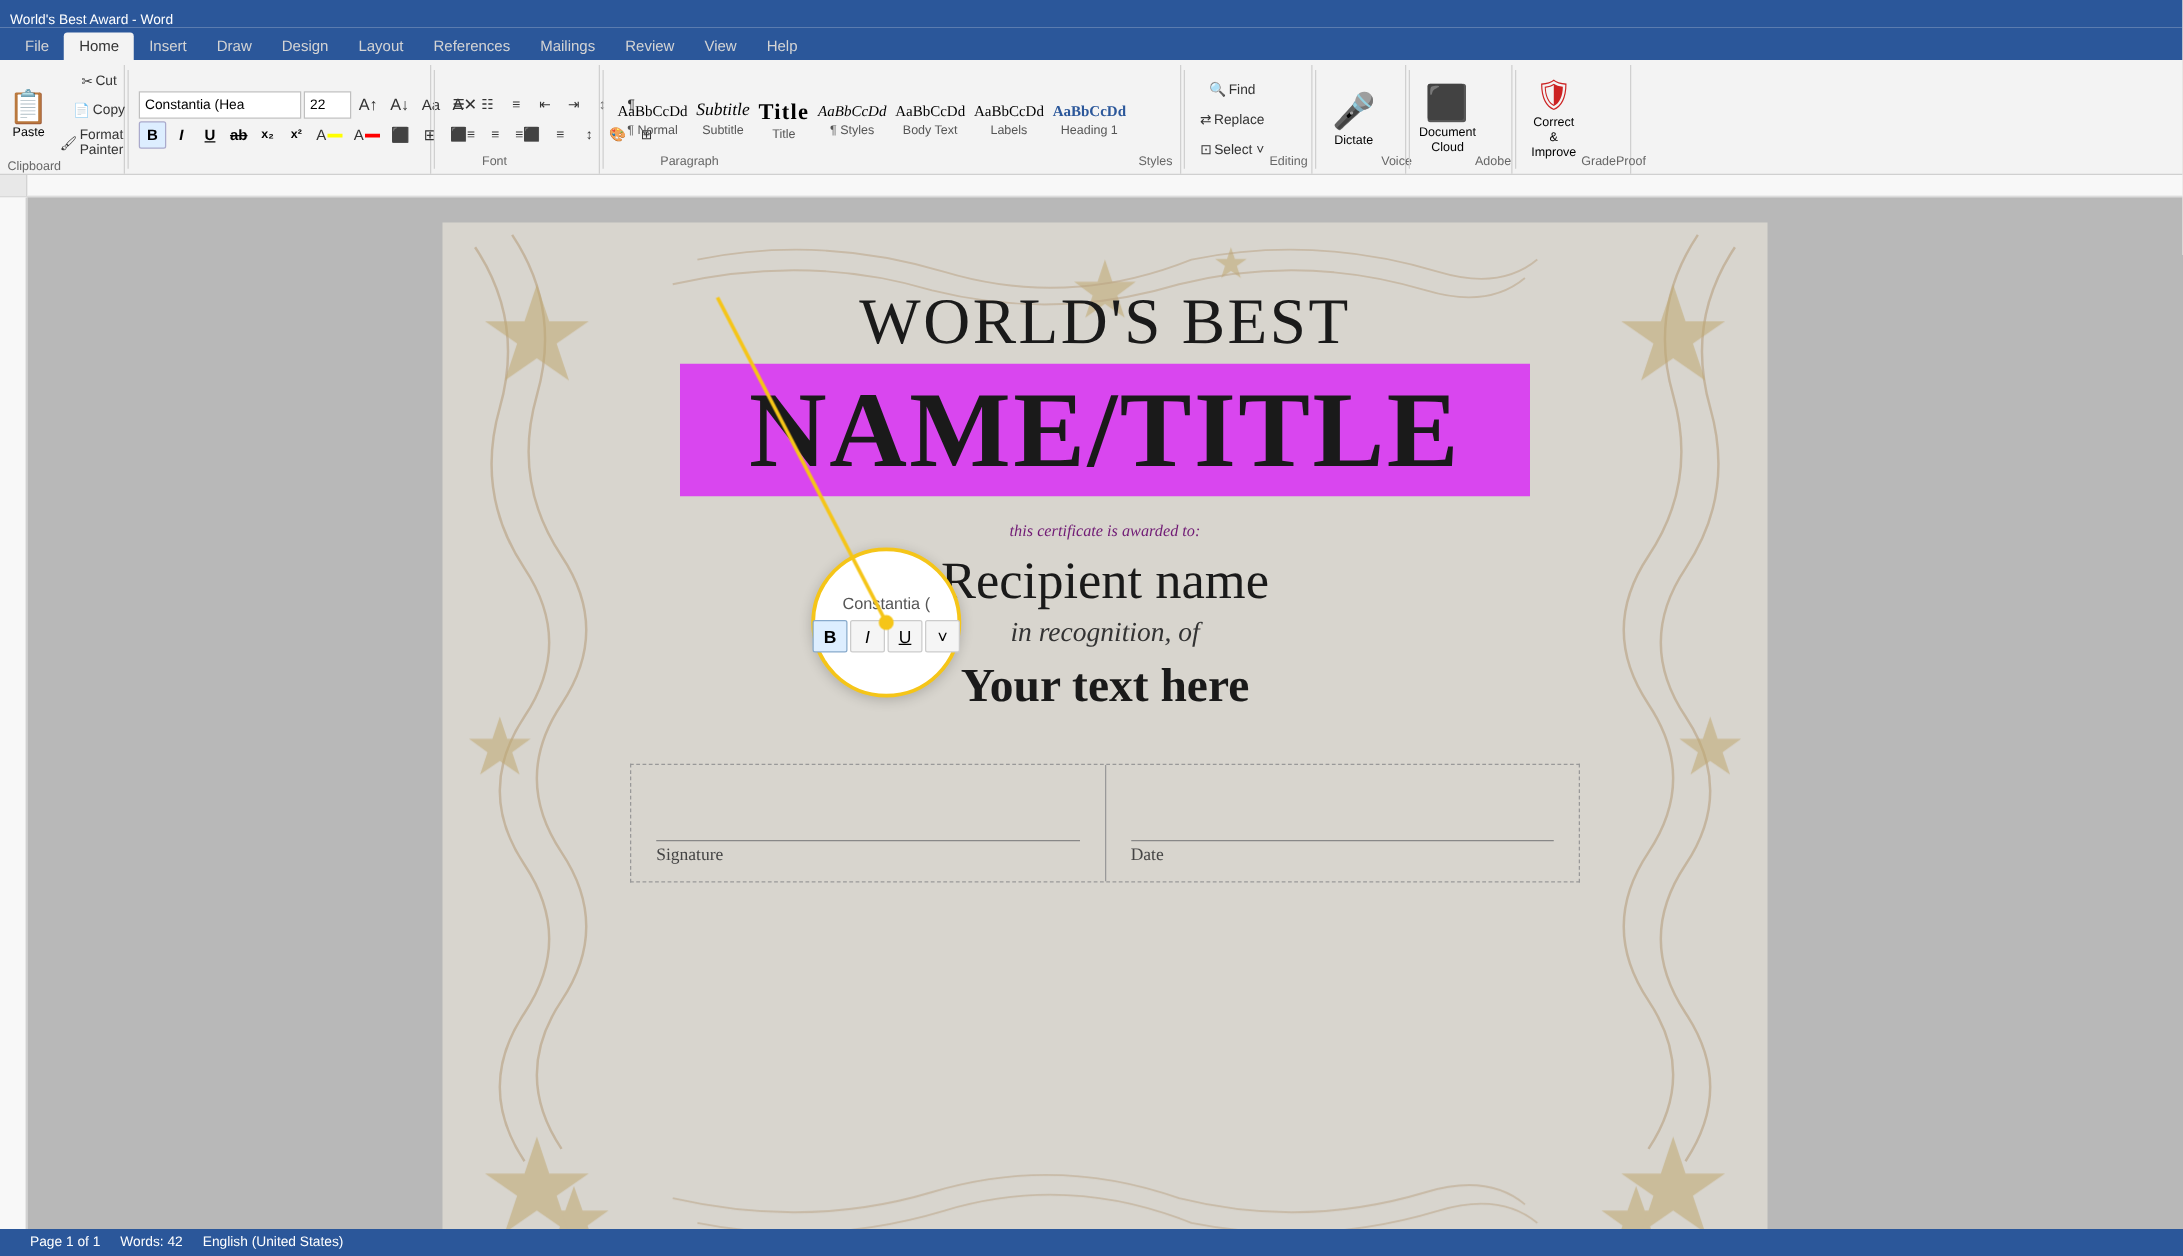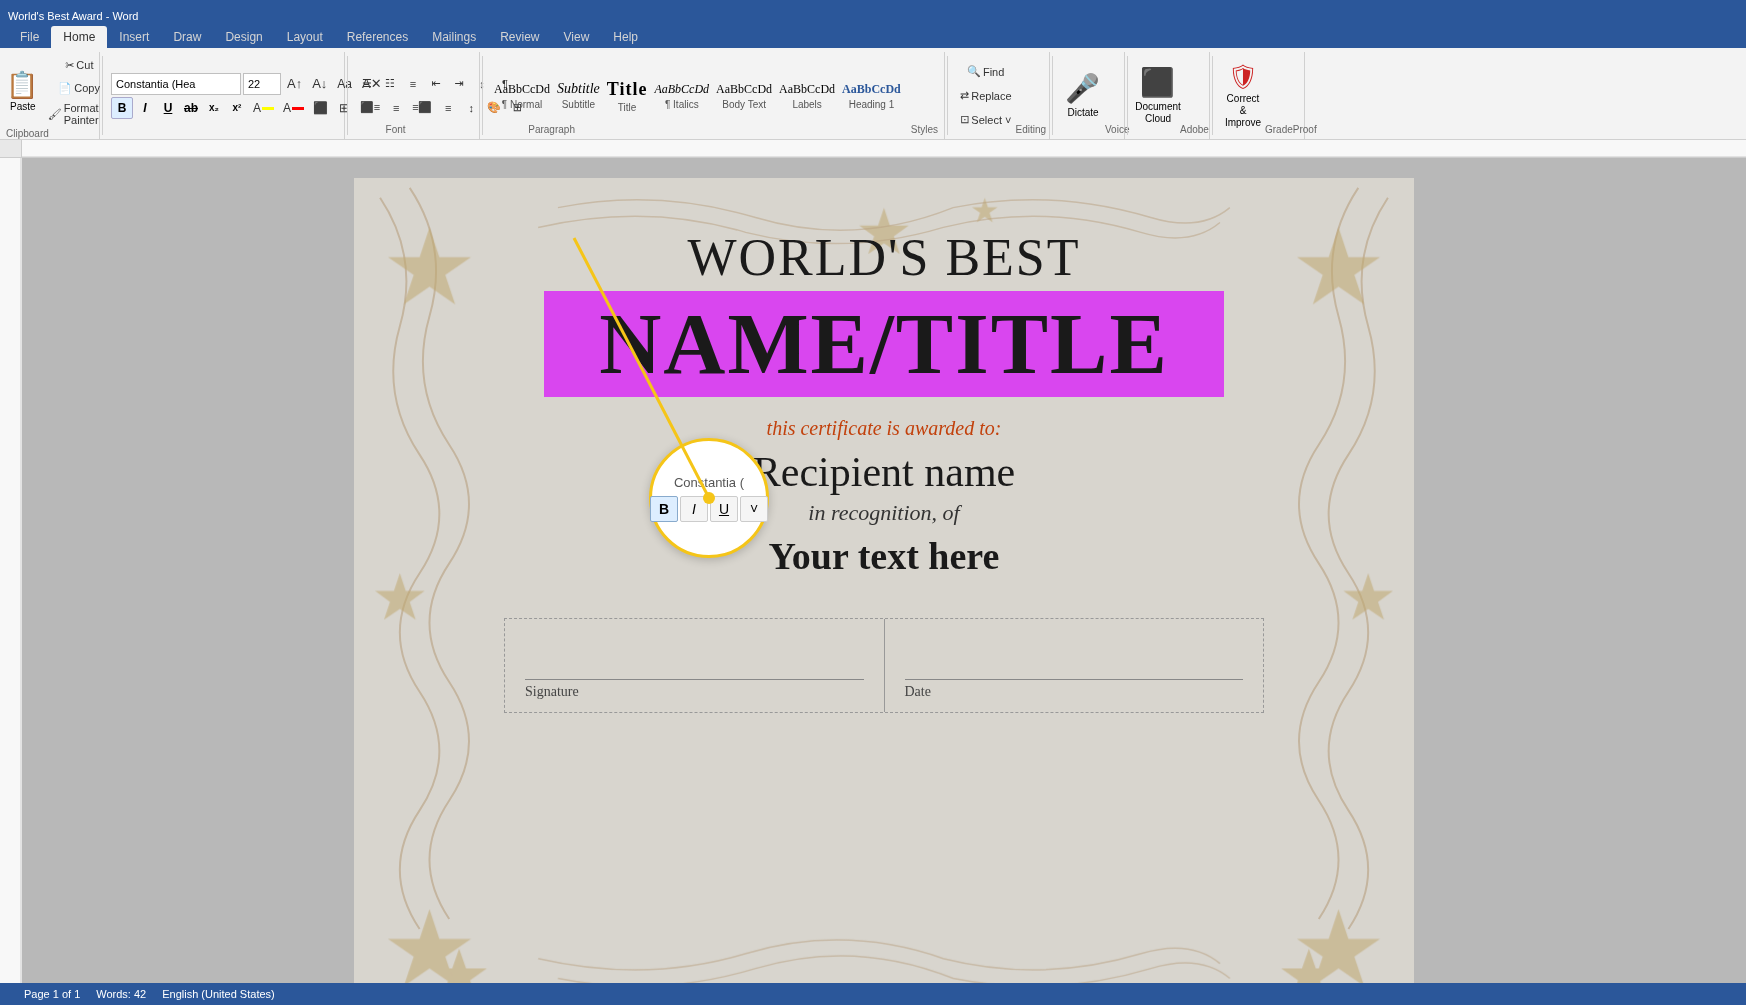--- a/index.html
+++ b/index.html
@@ -197,24 +197,24 @@
     .cert-name {
       font-size: 86px;
       font-family: 'Times New Roman', serif;
       color: #1a1a1a;
       font-weight: bold;
       letter-spacing: 2px;
       line-height: 1;
     }
 
     .cert-awarded {
-      font-size: 20px;
+      font-size: 13px;
       font-family: 'Times New Roman', serif;
       font-style: italic;
-      color: #c2410c;
+      color: #701a75;
       margin-bottom: 8px;
     }
 
     .cert-recipient {
       font-size: 42px;
       font-family: 'Times New Roman', serif;
       color: #1a1a1a;
       margin-bottom: 4px;
     }
 
@@ -526,21 +526,21 @@
         <div class="style-box-label">Subtitle</div>
       </div>
 
       <div class="style-box">
         <div class="style-box-preview" style="font-size:18px; font-weight:bold; letter-spacing:1px;">Title</div>
         <div class="style-box-label">Title</div>
       </div>
 
       <div class="style-box">
         <div class="style-box-preview" style="font-size:12px; font-style:italic;">AaBbCcDd</div>
-        <div class="style-box-label">¶ Italics</div>
+        <div class="style-box-label">¶ Styles</div>
       </div>
 
       <div class="style-box">
         <div class="style-box-preview" style="font-size:12px;">AaBbCcDd</div>
         <div class="style-box-label">Body Text</div>
       </div>
 
       <div class="style-box">
         <div class="style-box-preview" style="font-size:12px;">AaBbCcDd</div>
         <div class="style-box-label">Labels</div>

